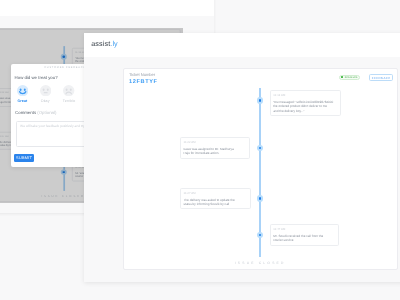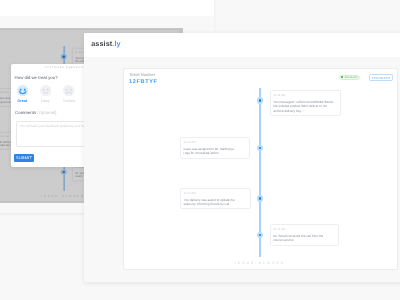--- a/index.html
+++ b/index.html
@@ -4,21 +4,21 @@
 <style>
   html,body{margin:0;padding:0;}
   body{width:400px;height:300px;overflow:hidden;background:#f8f8f9;
        font-family:"Liberation Sans",sans-serif;-webkit-font-smoothing:antialiased;
        text-rendering:geometricPrecision;}
   .stage{position:relative;width:400px;height:300px;}
 
   
   .window{position:absolute;background:#fff;overflow:hidden;}
   .winhead{position:absolute;left:0;top:0;right:0;background:#fff;}
-  .brand{position:absolute;font-weight:bold;color:#3f4750;letter-spacing:.12px;}
+  .brand{position:absolute;font-weight:normal;color:#3f4750;letter-spacing:.12px;}
   .brand-accent{color:#3d9bf0;}
   .winbody{position:absolute;left:0;right:0;bottom:0;background:#f8f8f9;}
   .panel{position:absolute;background:#fff;border:0.5px solid #ececf0;border-radius:2px;box-sizing:border-box;}
 
   
   .back{left:-120px;top:-24px;width:334px;height:237px;
         box-shadow:0 1px 3px rgba(0,0,0,.07);}
   .back .winhead{height:40px;}
   .back .winbody{top:40px;}
   #backpanel{left:66.46px;top:13.38px;width:273.5px;height:202px;

